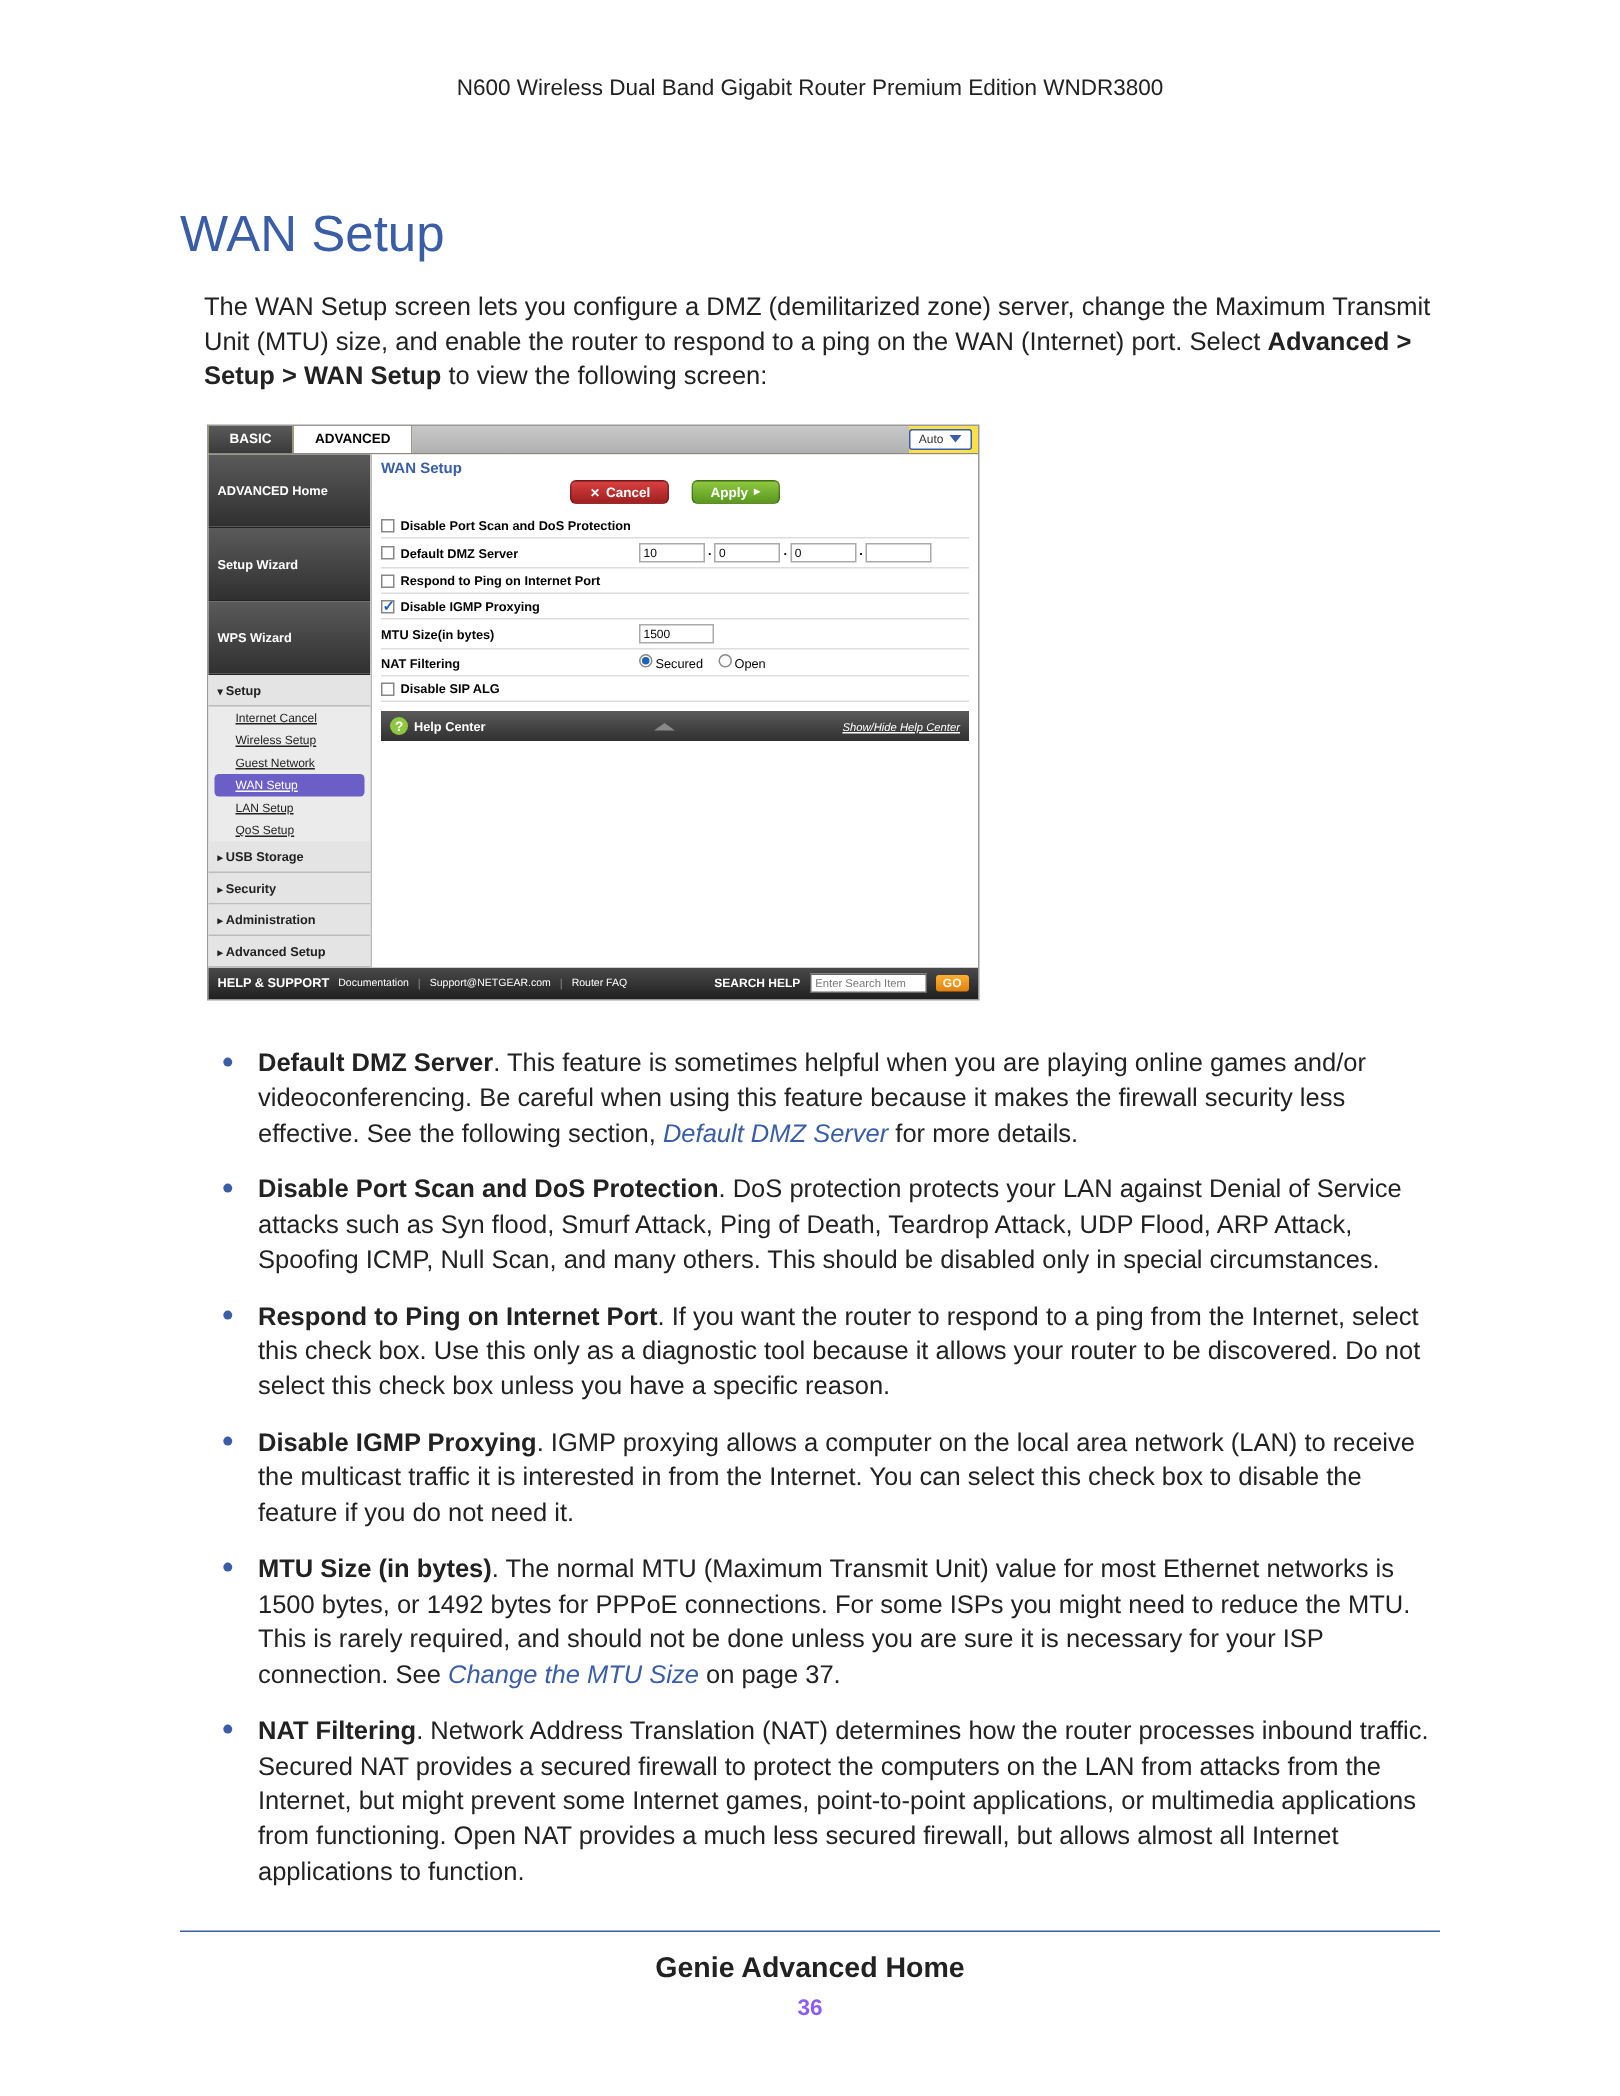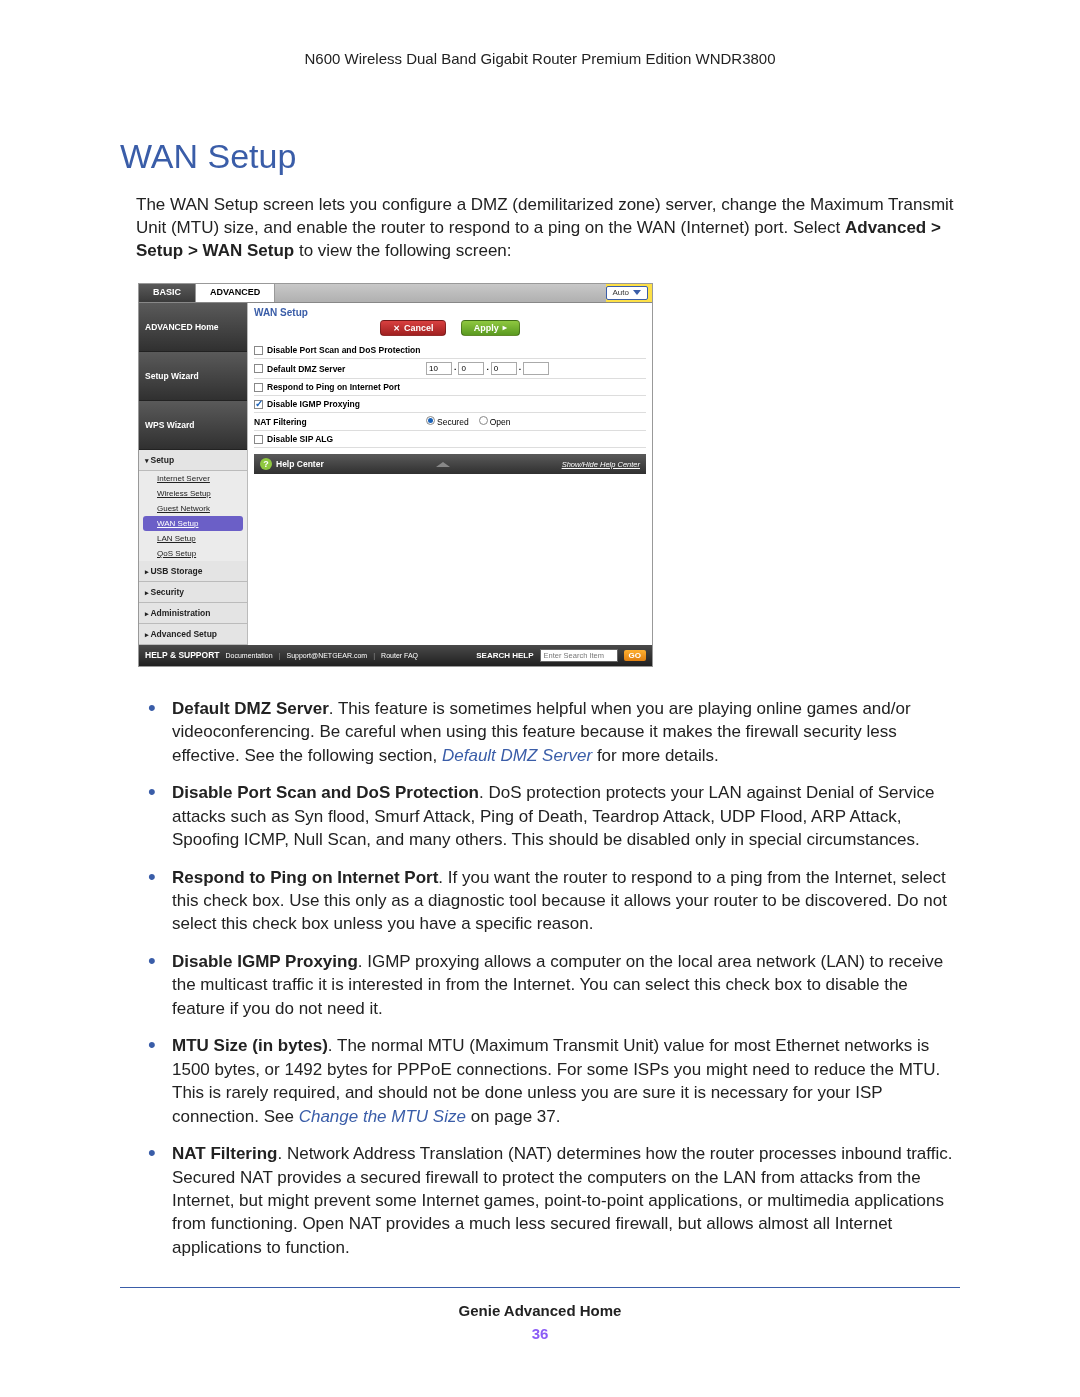--- a/index.html
+++ b/index.html
@@ -34,42 +34,42 @@
 .ss-x { font-size:8px; }
 .ss-arrow { font-size:8px; }
 .ss-row { display:flex; align-items:center; padding: 3px 0; border-bottom: 1px solid #ddd; font-size:8.5px; font-weight:bold; }
 .ss-row.noborder { border-bottom: none; }
 .ss-row .lbl { flex: 0 0 172px; display:flex; align-items:center; gap:4px; }
 .cb { width:9px; height:9px; border:1px solid #888; background:#fff; display:inline-block; position:relative; flex-shrink:0;}
 .cb.checked::after { content:"✓"; position:absolute; top:-3px; left:0; font-size:10px; color:#1a62b8; font-weight:bold;}
 .rb { width:9px; height:9px; border:1px solid #888; border-radius:50%; background:#fff; display:inline-block; position:relative; flex-shrink:0; margin-right:2px;}
 .rb.checked::after { content:""; position:absolute; top:1px; left:1px; width:5px; height:5px; background:#1a62b8; border-radius:50%;}
 .ip { display:flex; gap:2px; }
-.ip input { width:26px; height:13px; font-size:8px; border:1px solid #aaa; padding:0 2px; text-align:left;}
+.ip input { width:44px; height:13px; font-size:8px; border:1px solid #aaa; padding:0 2px; text-align:left;}
 .mtu-in { width:50px; height:13px; font-size:8px; border:1px solid #aaa; padding:0 2px;}
 .nat-opts { font-size:8.5px; font-weight:normal; display:flex; gap:10px; align-items:center;}
 .ss-help { background: linear-gradient(#5a5a5a,#303030); color:#fff; font-size:8.5px; font-weight:bold; padding:4px 6px; display:flex; align-items:center; justify-content:space-between;}
 .ss-help-left { display:flex; align-items:center; gap:4px;}
 .ss-help-q { background:#8fc840; color:#fff; width:12px; height:12px; border-radius:50%; display:inline-flex; align-items:center; justify-content:center; font-size:9px;}
 .ss-help-link { font-size:7.5px; text-decoration:underline; font-style:italic; font-weight:normal;}
 .ss-chev { width:0;height:0;border-left:7px solid transparent;border-right:7px solid transparent;border-bottom:5px solid #888;}
 .ss-footer { background: linear-gradient(#4a4a4a,#202020); color:#fff; font-size:7.5px; padding:4px 6px; display:flex; align-items:center; gap:6px;}
 .ss-footer .hs { font-weight:bold; font-size:8.5px;}
 .ss-footer .lnk { font-size:7px;}
 .ss-footer .sep { color:#888;}
 .ss-footer .srch-lbl { margin-left:auto; font-weight:bold; font-size:8px;}
 .ss-footer input { width:78px; height:13px; font-size:7.5px; border:1px solid #666; padding:0 3px; color:#777;}
 .ss-go { background: linear-gradient(#ffb030,#e08010); color:#fff; font-weight:bold; font-size:8px; padding:1px 5px; border-radius:2px;}
 .bullets { margin: 0 0 0 18px; }
 .bullets li { list-style: none; position: relative; padding-left: 34px; font-size: 17px; line-height: 1.38; margin-bottom: 14px; }
 .bullets li::before { content: "•"; color: #3a5da8; font-size: 22px; position: absolute; left: 10px; top: -4px; }
 .bullets b { font-weight: bold; }
 .link { color: #3a5da8; font-style: italic; }
 .hr { border: none; border-top: 1px solid #3a5da8; margin: 28px 0 14px 0; }
-.footer-text { text-align: center; font-weight: bold; font-size: 15px; }
+.footer-text { text-align: center; font-weight: bold; font-size: 19px; }
 .page-num { text-align: center; color: #8b5cf6; font-size: 15px; font-weight: bold; margin-top: 6px; }
 </style>
 </head>
 <body>
 
 <div class="page">
   <div class="doc-header">N600 Wireless Dual Band Gigabit Router Premium Edition WNDR3800</div>
 
   <h1 class="section-title">WAN Setup</h1>
 
@@ -86,21 +86,21 @@
           <span>Auto</span>
           <span class="tri"></span>
         </div>
     </div>
     <div class="ss-body">
       <div class="ss-side">
         <div class="side-btn">ADVANCED Home</div>
         <div class="side-btn">Setup Wizard</div>
         <div class="side-btn">WPS Wizard</div>
         <div class="side-hdr">Setup</div>
-        <div class="side-sub">Internet Server</div>
+        <div class="side-sub">Internet Cancel</div>
         <div class="side-sub">Wireless Setup</div>
         <div class="side-sub">Guest Network</div>
         <div class="side-sub active">WAN Setup</div>
         <div class="side-sub">LAN Setup</div>
         <div class="side-sub">QoS Setup</div>
         <div class="side-hdr collapsed">USB Storage</div>
         <div class="side-hdr collapsed">Security</div>
         <div class="side-hdr collapsed">Administration</div>
         <div class="side-hdr collapsed">Advanced Setup</div>
       </div>
@@ -142,20 +142,26 @@
               <span class="cb"></span>
               <span>Respond to Ping on Internet Port</span>
             </span>
           </div>
         <div class="ss-row">
             <span class="lbl">
               <span class="cb checked"></span>
               <span>Disable IGMP Proxying</span>
             </span>
           </div>
+        <div class="ss-row">
+            <span class="lbl">
+              <span>MTU Size(in bytes)</span>
+            </span>
+          <input class="mtu-in" value="1500" style="">
+        </div>
         <div class="ss-row noborder">
             <span class="lbl">
               <span>NAT Filtering</span>
             </span>
           <span class="nat-opts">
             <span><span class="rb checked"></span><span>Secured</span></span>
             <span><span class="rb"></span><span>Open</span></span>
           </span>
         </div>
         <div class="ss-row" style="border-top:1px solid #ddd;">

